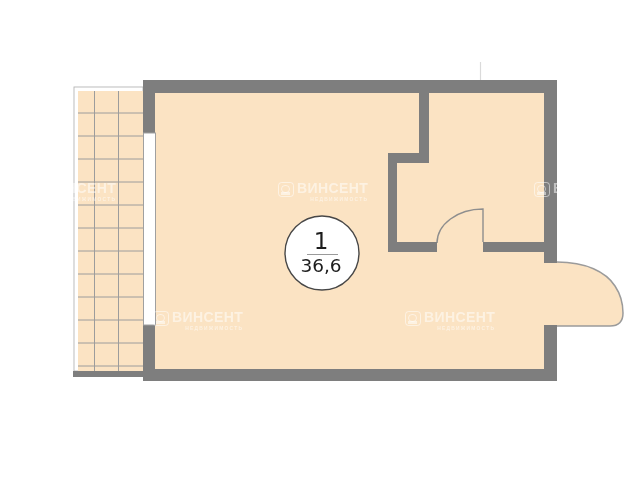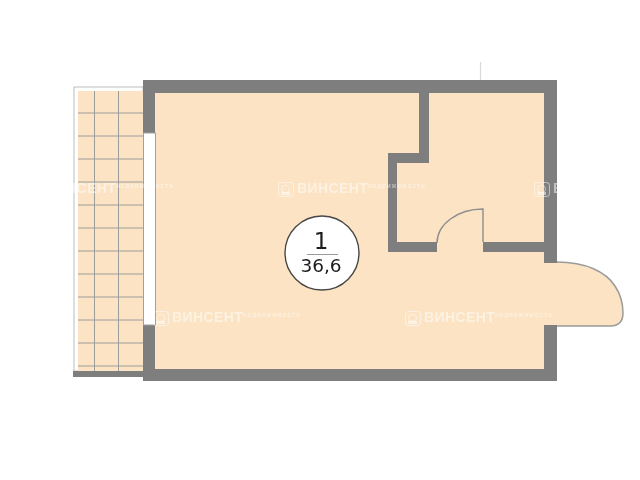--- a/index.html
+++ b/index.html
@@ -32,21 +32,21 @@
     border:1.7px solid rgba(255,255,255,0.52);border-radius:3.5px;flex:0 0 auto;
   }
   .wm-logo-circle{
     position:absolute;left:2.4px;top:1.6px;width:6.2px;height:6.2px;
     border:1.5px solid rgba(255,255,255,0.52);border-radius:50%;
   }
   .wm-logo-bar{
     position:absolute;left:2px;bottom:1.4px;width:8.6px;height:2.4px;
     background:rgba(255,255,255,0.52);
   }
-  .wm-col{display:flex;}
+  .wm-col{display:flex;flex-direction:column;text-align:right;}
   .wm-brand{font-size:14px;font-weight:bold;letter-spacing:0.4px;line-height:13px;}
   .wm-sub{font-size:4.9px;font-weight:bold;letter-spacing:1.25px;line-height:5px;margin-top:1.5px;}
 </style>
 </head>
 <body>
 
 <div id="canvas">
 
   <svg width="640" height="480" viewBox="0 0 640 480">
 

